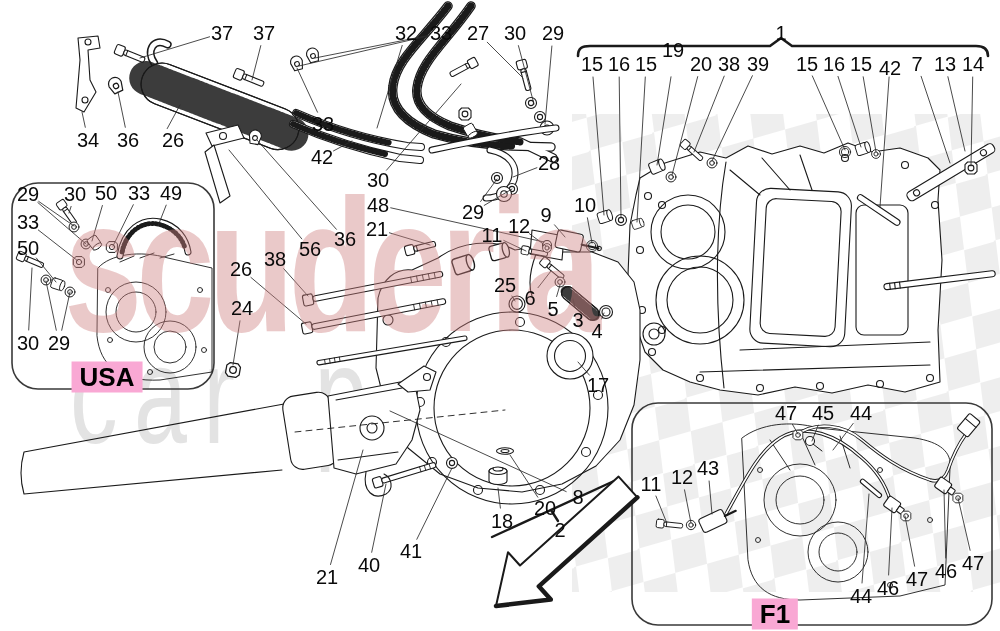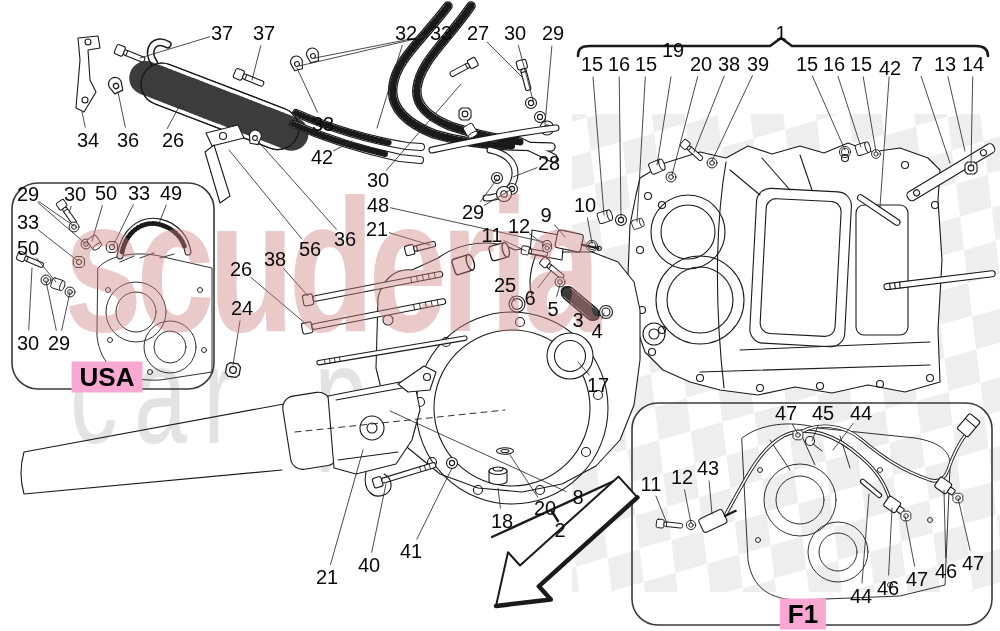--- a/index.html
+++ b/index.html
@@ -442,21 +442,21 @@
         <line x1="888.6" y1="575.0" x2="892" y2="508"></line>
         <line x1="914.6" y1="566.2" x2="905" y2="516"></line>
         <line x1="945.7" y1="558.0" x2="944" y2="490"></line>
         <line x1="970.1" y1="550.3" x2="958" y2="498"></line>
       </g>
   </svg>
 
   <div class="wm1">scuderia</div>
 
   <span class="boxlabel" style="left:107px;top:377px;">USA</span>
-  <span class="boxlabel" style="left:803px;top:614px;text-align:right;">F1</span>
+  <span class="boxlabel" style="left:775px;top:614px;text-align:right;">F1</span>
 <span class="callout" style="left: 222px; top: 33px;">37</span>
     <span class="callout" style="left: 264px; top: 33px;">37</span>
     <span class="callout" style="left: 406px; top: 33px;">32</span>
     <span class="callout" style="left: 441px; top: 33px;">33</span>
     <span class="callout" style="left: 478px; top: 33px;">27</span>
     <span class="callout" style="left: 515px; top: 33px;">30</span>
     <span class="callout" style="left: 553px; top: 33px;">29</span>
     <span class="callout" style="left: 781px; top: 33px;">1</span>
     <span class="callout" style="left: 592px; top: 64px;">15</span>
     <span class="callout" style="left: 619px; top: 64px;">16</span>

